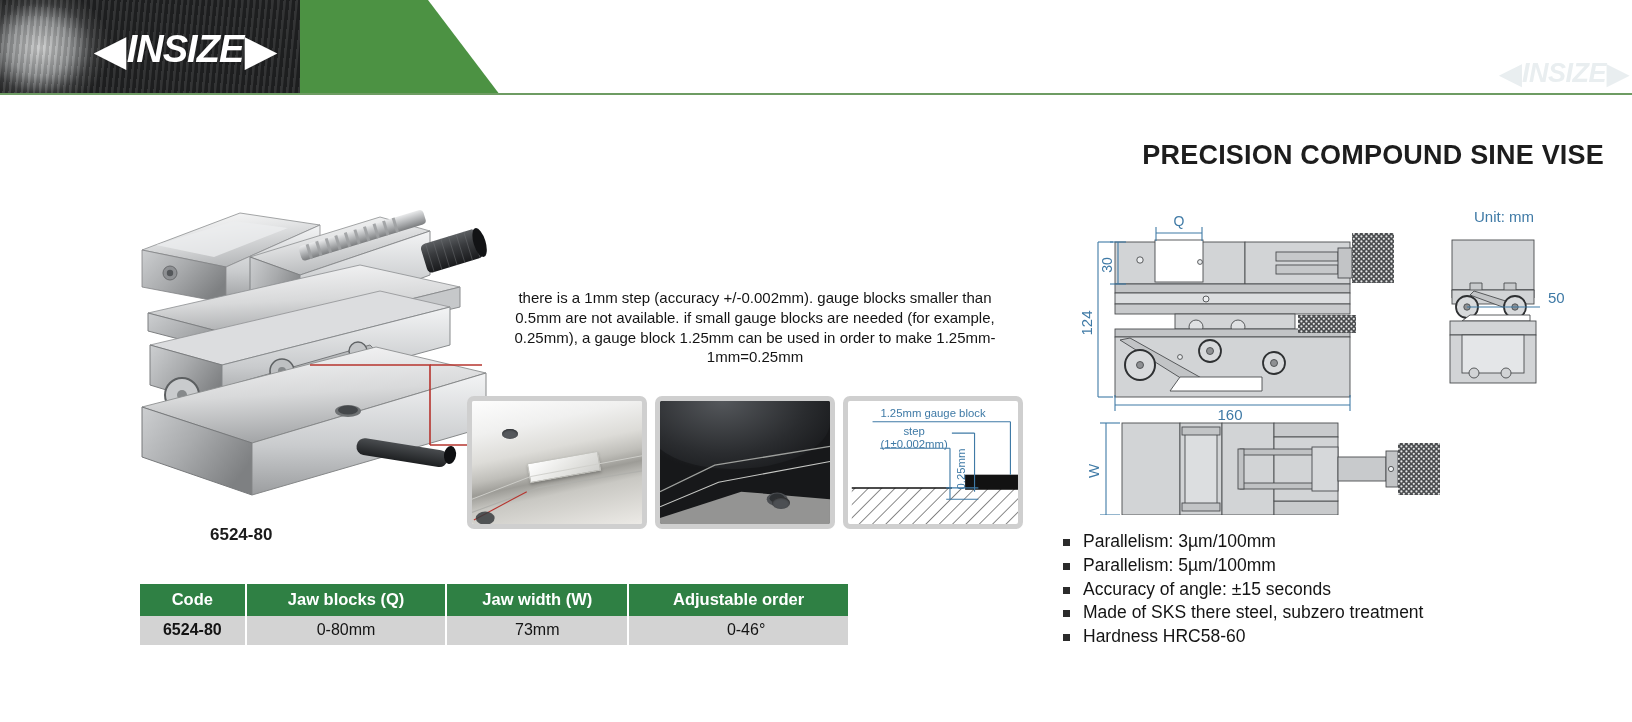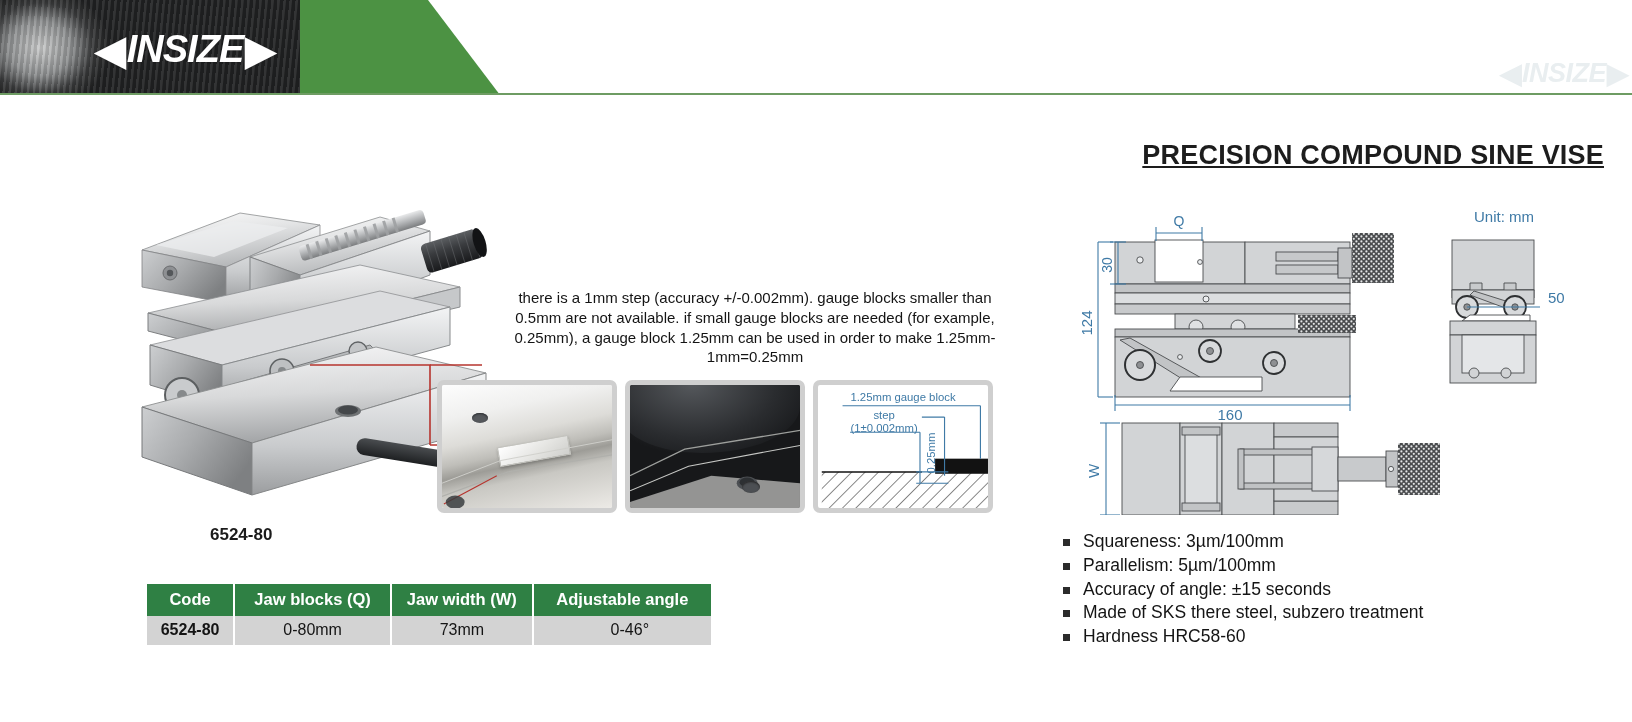--- a/index.html
+++ b/index.html
@@ -59,43 +59,42 @@
     letter-spacing: -0.5px;
     display: flex; align-items: center; gap: 1px;
   }
   #logo-watermark .arr-l, #logo-watermark .arr-r { font-size: 28px; line-height: 1; font-style: normal; }
 
   
   #page-title {
     position: absolute; right: 28px; top: 140px;
     font-size: 27px; font-weight: bold; color: #1d1d1d;
     letter-spacing: .2px;
-    text-decoration: underline;
   }
 
   
   #product-photo {
     position: absolute; left: 130px; top: 195px; width: 400px; height: 320px;
   }
   #product-code {
     position: absolute; left: 210px; top: 525px;
     font-size: 17px; font-weight: bold; color: #1b1b1b;
   }
 
   
   #description {
     position: absolute; left: 505px; top: 288px; width: 500px;
     text-align: center; font-size: 15px; line-height: 1.32; color: #141414;
   }
 
   
   .inset {
-    position: absolute; top: 380px; width: 180px; height: 133px;
+    position: absolute; top: 396px; width: 180px; height: 133px;
     border: 5px solid #cfcfcf; border-radius: 7px;
-    background: #f4f4f4; overflow: hidden;
+    background: #f4f4f4; overflow: hidden; margin-left: 30px;
   }
   #inset-1 { left: 437px; }
   #inset-2 { left: 625px; }
   #inset-3 { left: 813px; background:#ffffff; }
 
   #inset-1-img {
     position:absolute; inset:0;
     background:
       linear-gradient(168deg, #fdfdfd 0%, #f0f0ef 22%, #dddcd8 40%, #bfbeb9 52%, #9d9c97 60%, #c9c8c3 70%, #eceae6 100%);
   }
@@ -127,21 +126,21 @@
     border-radius:50%; background:#4c4f53; box-shadow: inset 0 1px 2px #222;
   }
 
   .inset-svg { position:absolute; inset:0; }
 
   
   #tech { position:absolute; left:1030px; top:195px; width: 600px; height: 320px; }
 
   
   #spec-table {
-    position:absolute; left:147px; top:584px; width:564px;
+    position:absolute; left:140px; top:584px; width:708px;
     border-collapse: collapse; font-size: 16px;
   }
   #spec-table th {
     background: #2f8044; color:#ffffff; font-weight:bold;
     padding: 6px 4px 7px; text-align:center;
     border-right: 2px solid #ffffff; font-size: 16.5px;
   }
   #spec-table th:last-child { border-right:none; }
   #spec-table td {
     background: #d3d3d3; color:#141414; text-align:center;
@@ -478,34 +477,34 @@
         <col class="c0">
         <col class="c1">
         <col class="c2">
         <col class="c3">
       </colgroup>
     <thead>
       <tr>
         <th>Code</th>
         <th>Jaw blocks (Q)</th>
         <th>Jaw width (W)</th>
-        <th>Adjustable angle</th>
+        <th>Adjustable order</th>
       </tr>
     </thead>
     <tbody>
       <tr>
         <td class="code-cell">6524-80</td>
         <td>0-80mm</td>
         <td>73mm</td>
         <td>0-46°</td>
       </tr>
     </tbody>
   </table>
 
   <ul id="features">
-    <li>Squareness: 3µm/100mm</li>
+    <li>Parallelism: 3µm/100mm</li>
     <li>Parallelism: 5µm/100mm</li>
     <li>Accuracy of angle: ±15 seconds</li>
     <li>Made of SKS there steel, subzero treatment</li>
     <li>Hardness HRC58-60</li>
   </ul>
 
 </div>
 
 </body></html>

